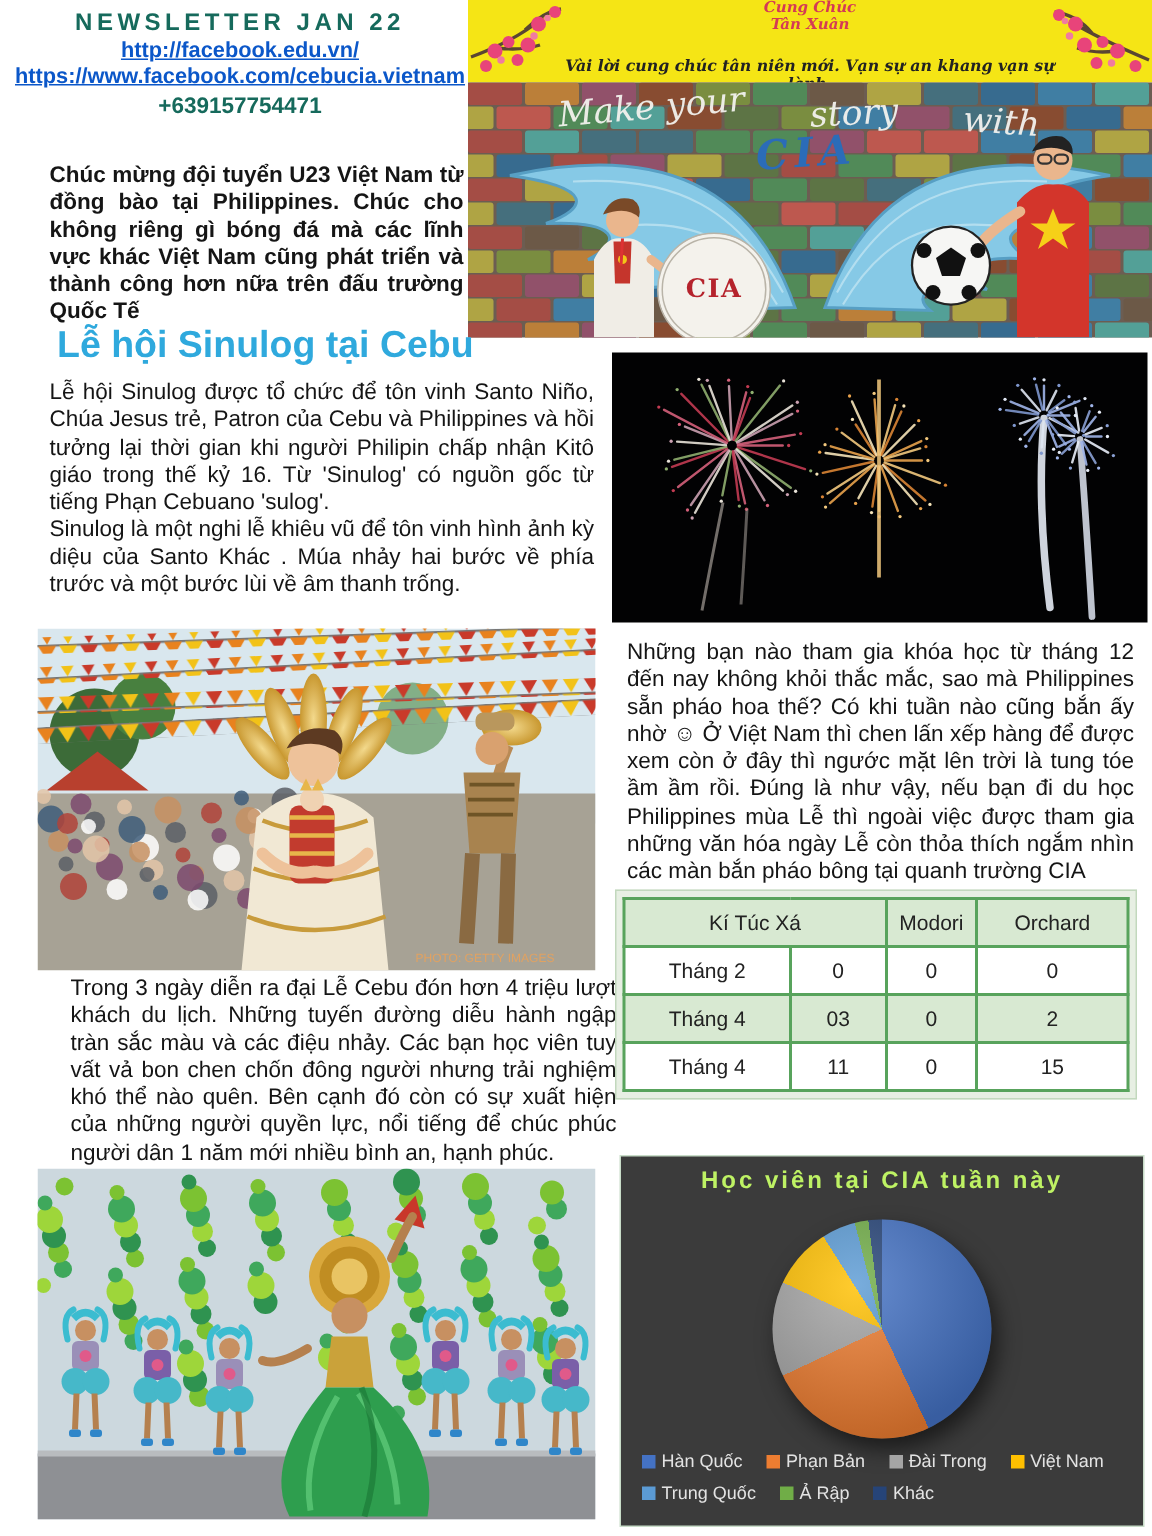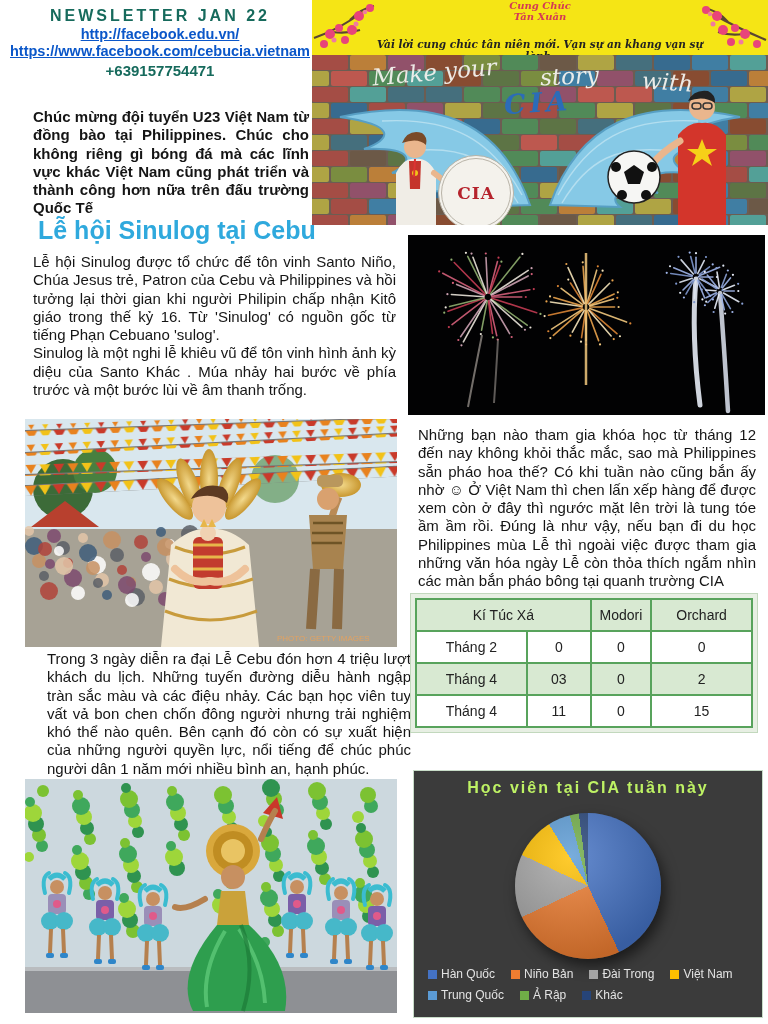--- a/index.html
+++ b/index.html
@@ -638,21 +638,21 @@
         <div class="pie-gloss"></div>
       </div>
     <div class="legend">
       <div class="lrow" id="legend-row-1">
           <span class="item">
             <span class="sw" style="background: rgb(68, 114, 196);"></span>
             <span>Hàn Quốc</span>
           </span>
           <span class="item">
             <span class="sw" style="background: rgb(237, 125, 49);"></span>
-            <span>Niño Bản</span>
+            <span>Phạn Bản</span>
           </span>
           <span class="item">
             <span class="sw" style="background: rgb(165, 165, 165);"></span>
             <span>Đài Trong</span>
           </span>
           <span class="item">
             <span class="sw" style="background: rgb(255, 192, 0);"></span>
             <span>Việt Nam</span>
           </span>
         </div>

